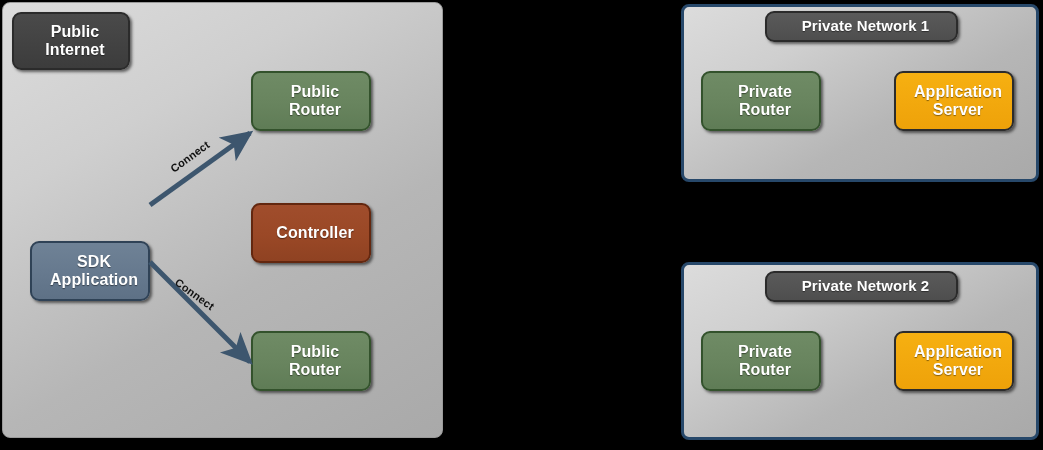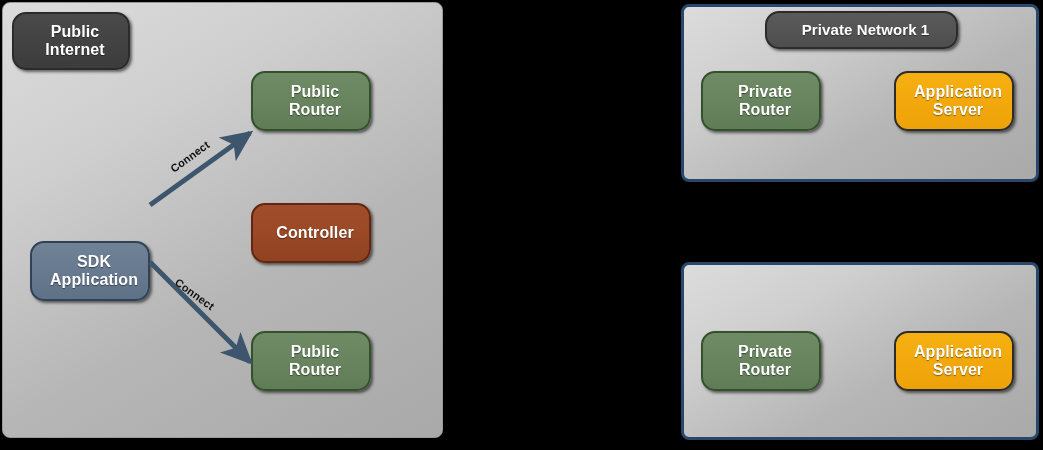--- a/index.html
+++ b/index.html
@@ -52,21 +52,21 @@
   }
 
   
   .node {
     position: absolute;
     box-sizing: border-box;
     display: flex;
     align-items: center;
     justify-content: center;
     text-align: center;
-    border-radius: 14px;
+    border-radius: 9px;
     color: #ffffff;
     font-weight: bold;
     font-size: 16px;
     line-height: 1.12;
     letter-spacing: 0.1px;
     text-shadow: 0 1px 1px rgba(0,0,0,0.45);
     box-shadow: 2px 2px 3px rgba(0,0,0,0.55);
     white-space: pre-line;
     padding-left: 8px;
   }
@@ -103,21 +103,21 @@
   }
 
   
   #public-internet      { left: 12px;  top: 12px;  width: 118px; height: 58px; }
   #sdk-application      { left: 30px;  top: 203px; width: 120px; height: 60px; margin-top: 38px; }
   #public-router-top    { left: 251px; top: 71px;  width: 120px; height: 60px; }
   #controller           { left: 251px; top: 203px; width: 120px; height: 60px; }
   #public-router-bottom { left: 251px; top: 331px; width: 120px; height: 60px; }
 
   
-  #private-network-1-title { left: 765px; top: 11px;  width: 193px; height: 38px; font-size: 15px; }
+  #private-network-1-title { left: 765px; top: 11px;  width: 193px; height: 31px; font-size: 15px; }
   #private-router-1        { left: 701px; top: 71px;  width: 120px; height: 60px; }
   #app-server-1            { left: 894px; top: 71px;  width: 120px; height: 60px; }
 
   #private-network-2-title { left: 765px; top: 271px; width: 193px; height: 31px; font-size: 15px; }
   #private-router-2        { left: 701px; top: 331px; width: 120px; height: 60px; }
   #app-server-2            { left: 894px; top: 331px; width: 120px; height: 60px; }
 
   
   #edges {
     position: absolute;
@@ -187,20 +187,21 @@
   <div class="node node-dark-title" id="private-network-1-title">Private Network 1</div>
 
   <div class="node node-green" id="private-router-1">Private
 Router</div>
 
   <div class="node node-orange" id="app-server-1">Application
 Server</div>
 
   <div class="panel panel-private panel-private-2"></div>
 
+  <div class="node node-dark-title" id="private-network-2-title">Private Network 2</div>
 
   <div class="node node-green" id="private-router-2">Private
 Router</div>
 
   <div class="node node-orange" id="app-server-2">Application
 Server</div>
 
 </div>
 
 </body></html>

